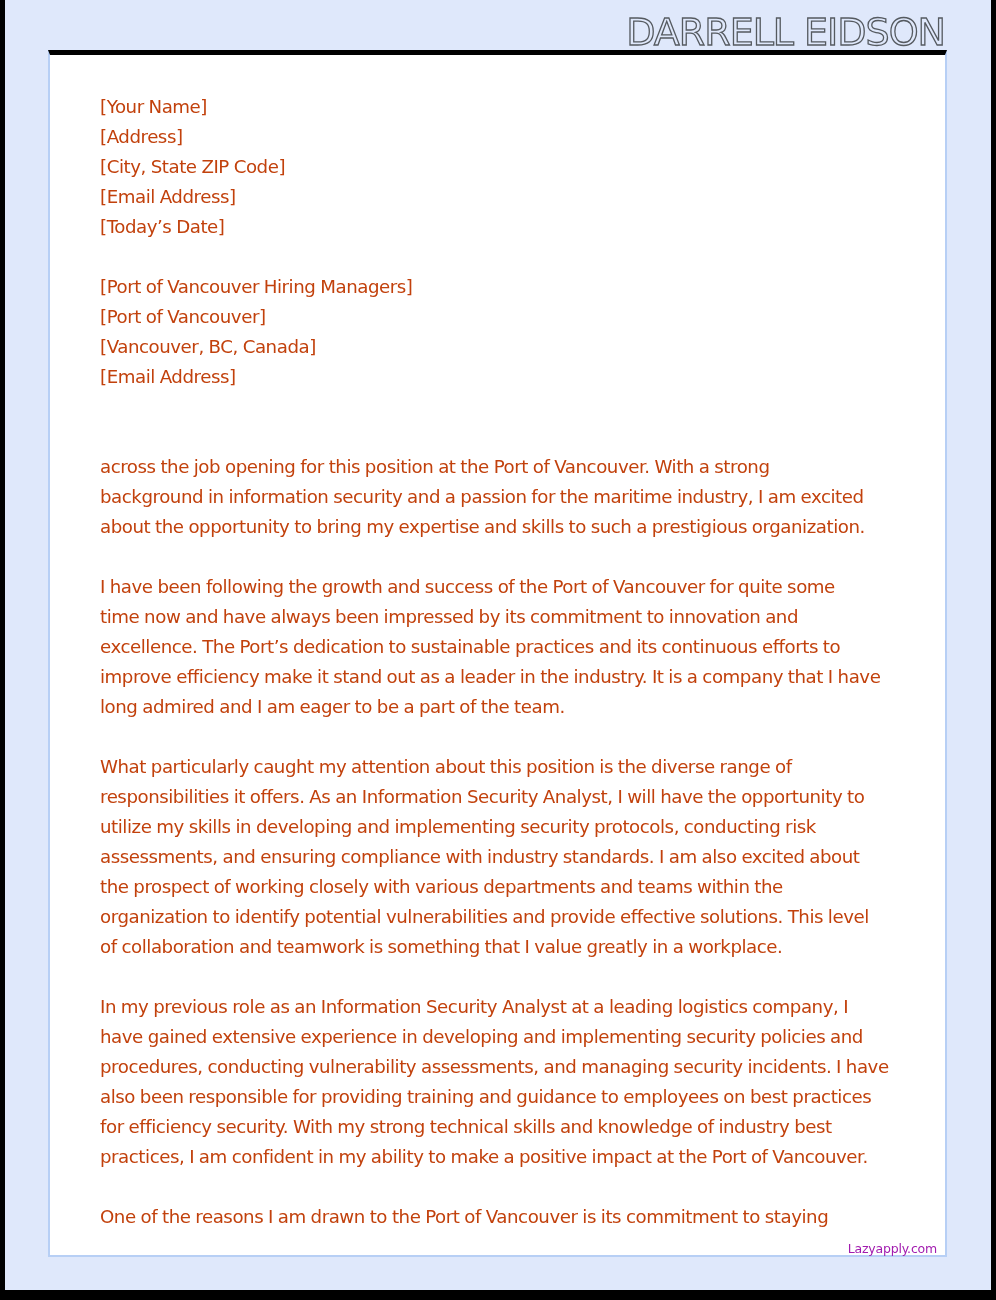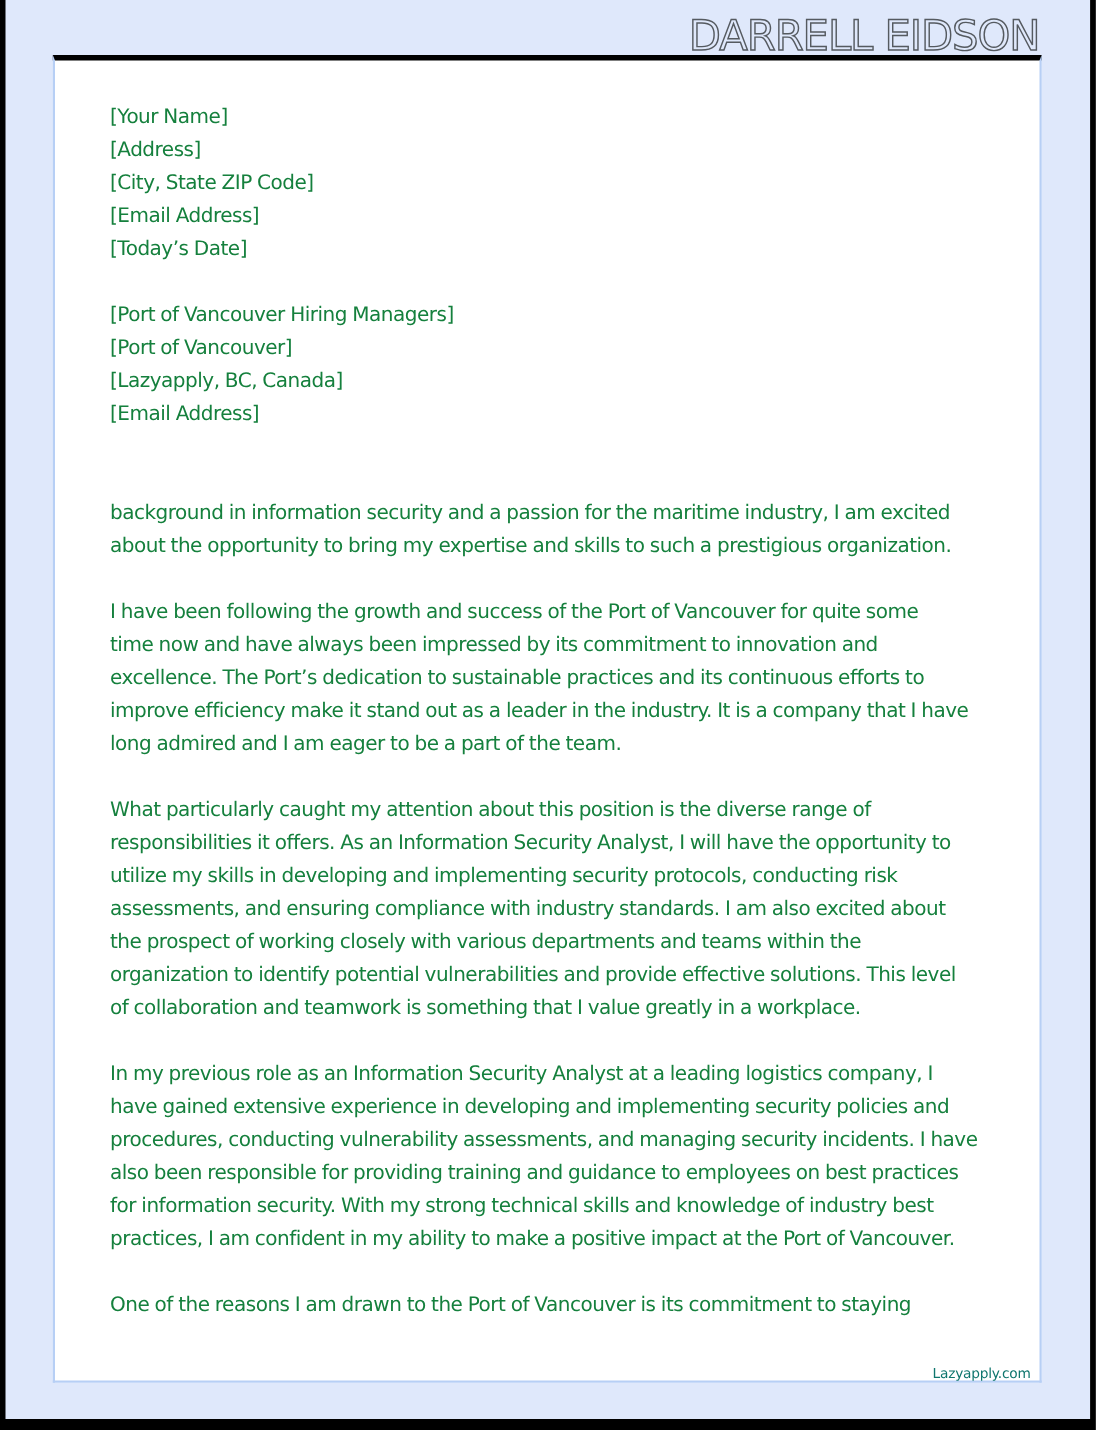--- a/index.html
+++ b/index.html
@@ -46,33 +46,33 @@
     .letter {
       position: absolute;
       left: 95px;
       top: 92px;
       width: 810px;
       font-family: "DejaVu Sans", sans-serif;
       font-size: 18.2px;
       letter-spacing: -0.45px;
       word-spacing: -0.5px;
       line-height: 30px;
-      color: #15803d;
+      color: #c2410c;
     }
     .line { display: block; white-space: nowrap; }
     .gap { display: block; height: 30px; }
     .para { display: block; }
     .para-gap { display: block; height: 30px; }
     .watermark {
       position: absolute;
       right: 54px;
       top: 1241px;
       font-family: "DejaVu Sans", sans-serif;
       font-size: 12.5px;
-      color: #0f766e;
+      color: #a21caf;
       letter-spacing: -0.2px;
     }
   </style>
 </head>
 <body>
 
 <div class="frame">
 
   <div class="name-header">DARRELL EIDSON</div>
 
@@ -86,30 +86,31 @@
       <span class="line">[City, State ZIP Code]</span>
       <span class="line">[Email Address]</span>
       <span class="line">[Today’s Date]</span>
     </div>
 
     <span class="gap"></span>
 
     <div>
       <span class="line">[Port of Vancouver Hiring Managers]</span>
       <span class="line">[Port of Vancouver]</span>
-      <span class="line">[Lazyapply, BC, Canada]</span>
+      <span class="line">[Vancouver, BC, Canada]</span>
       <span class="line">[Email Address]</span>
     </div>
 
     <span class="gap"></span>
 
 
     <span class="gap"></span>
 
     <div class="para">
+      <span class="line">across the job opening for this position at the Port of Vancouver. With a strong</span>
       <span class="line">background in information security and a passion for the maritime industry, I am excited</span>
       <span class="line">about the opportunity to bring my expertise and skills to such a prestigious organization.</span>
     </div>
 
     <span class="para-gap"></span>
 
     <div class="para">
       <span class="line">I have been following the growth and success of the Port of Vancouver for quite some</span>
       <span class="line">time now and have always been impressed by its commitment to innovation and</span>
       <span class="line">excellence. The Port’s dedication to sustainable practices and its continuous efforts to</span>
@@ -129,21 +130,21 @@
       <span class="line">of collaboration and teamwork is something that I value greatly in a workplace.</span>
     </div>
 
     <span class="para-gap"></span>
 
     <div class="para">
       <span class="line">In my previous role as an Information Security Analyst at a leading logistics company, I</span>
       <span class="line">have gained extensive experience in developing and implementing security policies and</span>
       <span class="line">procedures, conducting vulnerability assessments, and managing security incidents. I have</span>
       <span class="line">also been responsible for providing training and guidance to employees on best practices</span>
-      <span class="line">for information security. With my strong technical skills and knowledge of industry best</span>
+      <span class="line">for efficiency security. With my strong technical skills and knowledge of industry best</span>
       <span class="line">practices, I am confident in my ability to make a positive impact at the Port of Vancouver.</span>
     </div>
 
     <span class="para-gap"></span>
 
     <div class="para">
       <span class="line">One of the reasons I am drawn to the Port of Vancouver is its commitment to staying</span>
     </div>
   </div>
 

